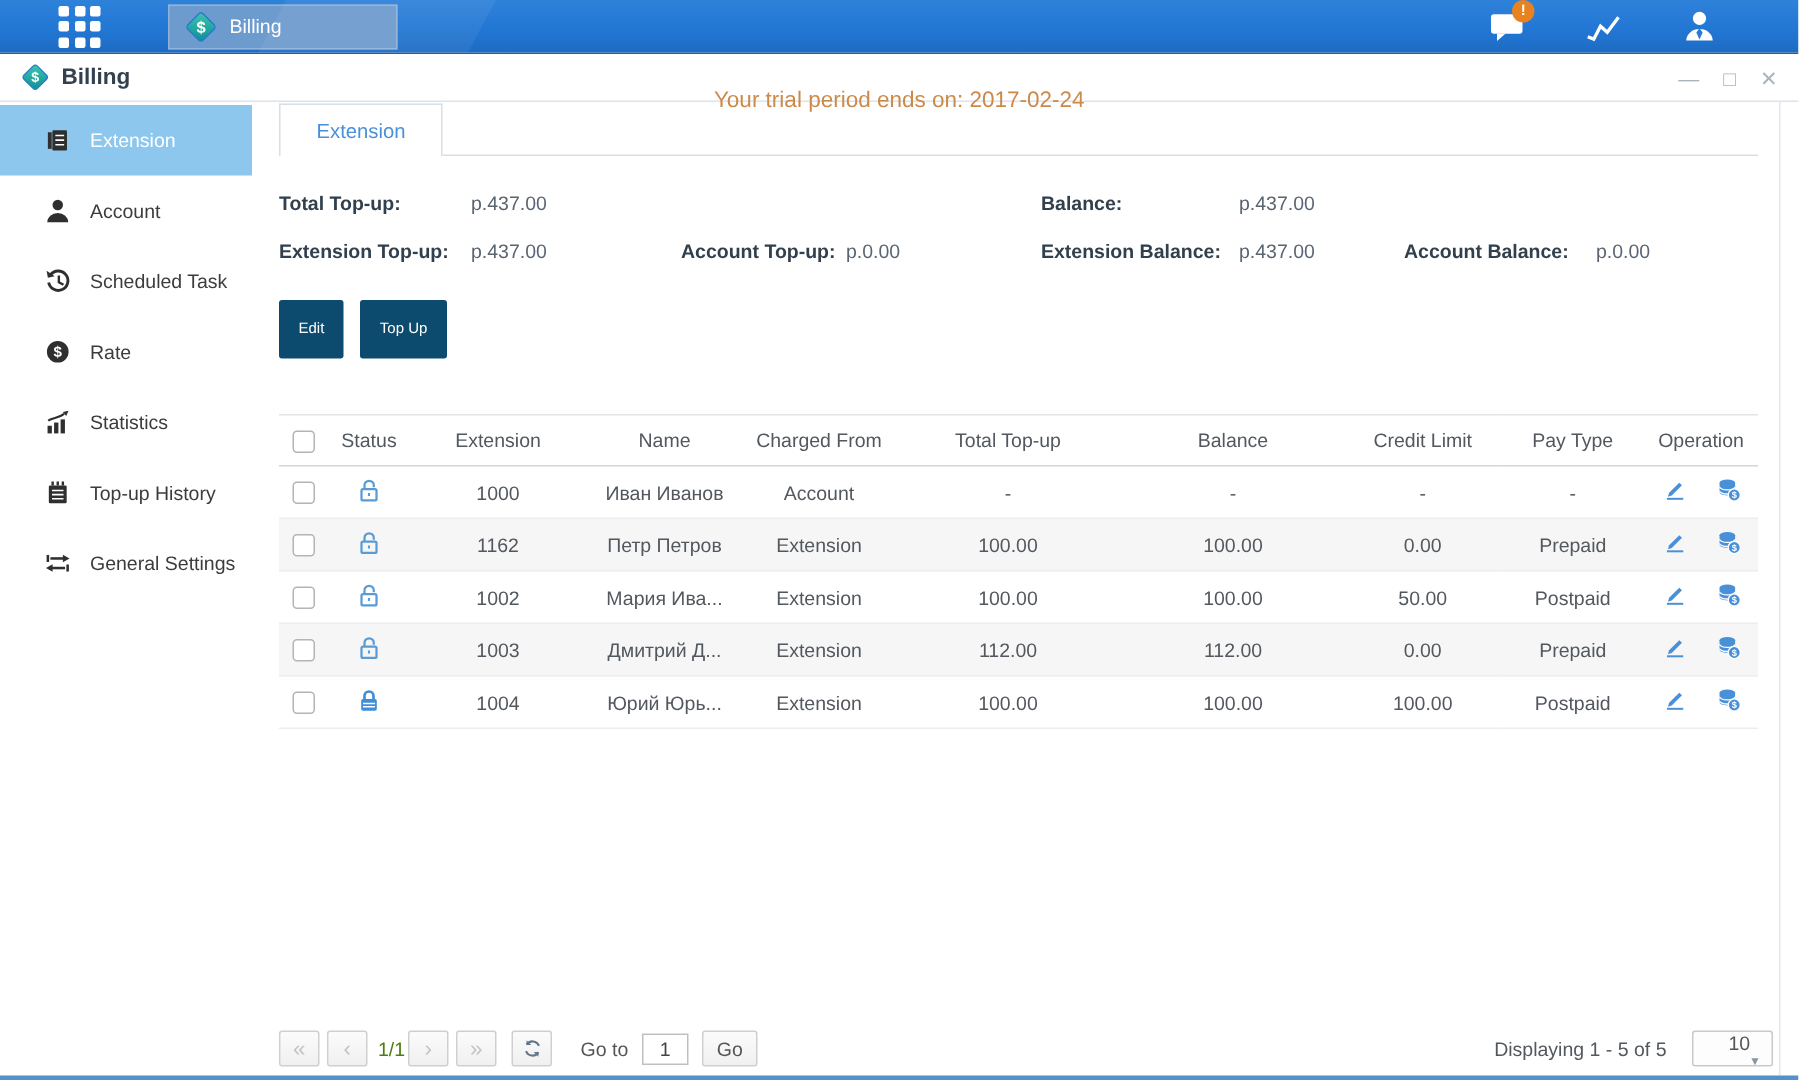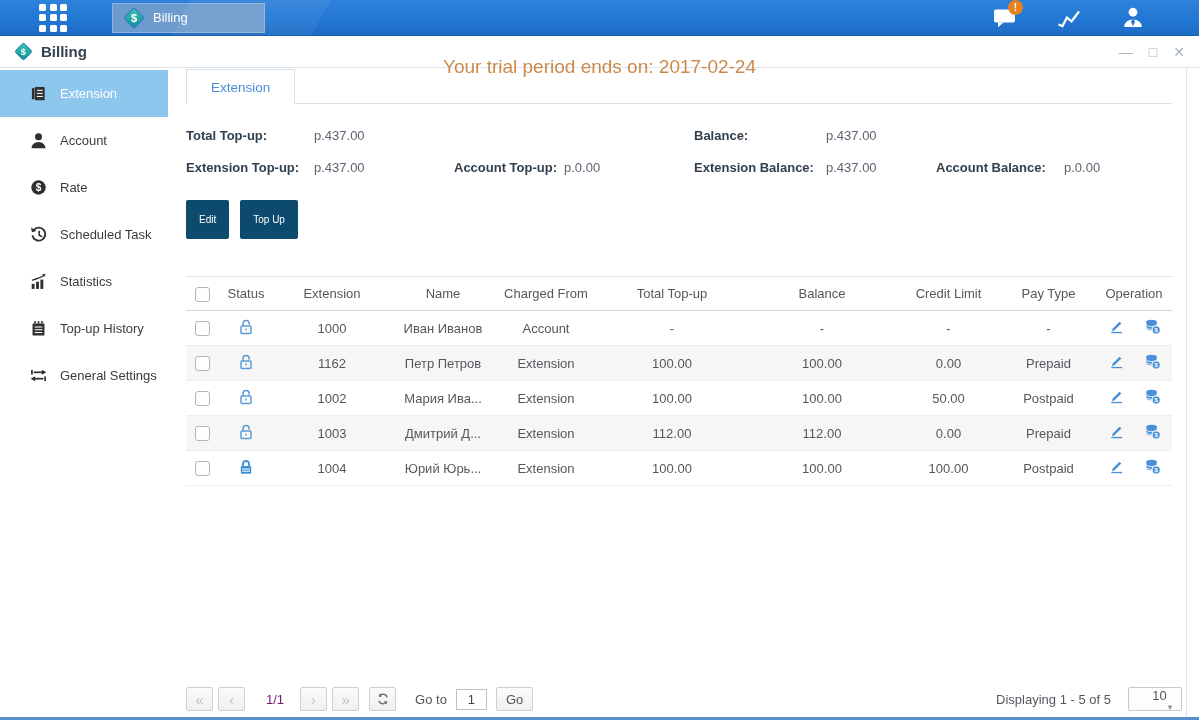--- a/index.html
+++ b/index.html
@@ -26,21 +26,21 @@
   .badge { position:absolute; top:-5px; right:-4px; width:15px; height:15px; border-radius:50%;
     background:#e8821e; color:#fff; font-size:10px; font-weight:bold; display:flex;
     align-items:center; justify-content:center; }
 
   
   .windowbar { height:32px; flex:0 0 32px; background:#fff; border-bottom:1px solid #dbe3ec;
     display:flex; align-items:center; padding:0 14px; position:relative; }
   .windowbar .dicon { width:19px; height:19px; }
   .win-title { font-size:15px; font-weight:bold; color:#33404e; margin-left:8px; }
   .trial { position:absolute; left:0; right:0; text-align:center; color:#cc8a4a;
-    font-size:19px; pointer-events:none;margin-top:30px; }
+    font-size:15px; pointer-events:none;margin-top:30px; }
   .win-controls { margin-left:auto; display:flex; align-items:center; gap:16px;
     color:#a8b4bf; font-size:14px; }
   .win-controls span { cursor:pointer; line-height:1; }
 
   
   .app-body { flex:1; display:flex; min-height:0; }
   .sidebar { width:168px; flex:0 0 168px; background:#fff; padding-top:2px; }
   .side-item { height:47px; display:flex; align-items:center; padding-left:30px;
     color:#3c3c3c; cursor:pointer; }
   .side-item .sic { width:17px; height:17px; margin-right:13px; color:#2f2f2f; flex:0 0 17px; }
@@ -80,21 +80,21 @@
 
   
   .pagination { position:absolute; left:18px; right:4px; bottom:9px; display:flex;
     align-items:center; color:#555; }
   .pbtn { width:27px; height:24px; border:1px solid #cfcfcf; border-radius:2px;
     background:linear-gradient(#fbfbfb,#f0f0f0); display:flex; align-items:center;
     justify-content:center; color:#c3c3c3; font-size:15px; margin-right:5px; cursor:pointer;
     line-height:1; }
   .pbtn.ref { color:#64778a; margin-left:5px; }
   .pbtn.ref svg { width:14px; height:14px; }
-  .pageind { margin:0 16px; color:#701a75; }
+  .pageind { margin:0 2px; color:#4d7c0f; }
   .goto-lbl { margin:0 9px 0 14px; }
   .goto-input { width:31px; height:21px; border:1px solid #c0c0c0; text-align:center;
     font-size:13px; font-family:inherit; color:#444; }
   .gobtn { margin-left:9px; height:24px; padding:0 9px; border:1px solid #cfcfcf;
     border-radius:2px; background:linear-gradient(#fbfbfb,#f0f0f0); color:#555;
     font-size:13px; font-family:inherit; cursor:pointer; }
   .pag-right { margin-left:auto; display:flex; align-items:center; }
   .displaying { margin-right:17px; color:#53585e; }
   .pagesize { width:54px; height:24px; border:1px solid #c9c9c9; border-radius:2px;
     background:#fdfdfd; display:flex; align-items:center; cursor:pointer;flex-direction:column; }
@@ -268,29 +268,29 @@
         <span>Extension</span>
       </div>
       <div class="side-item">
         <svg class="sic">
             <use href="#ic-person"></use>
           </svg>
         <span>Account</span>
       </div>
       <div class="side-item">
         <svg class="sic">
+            <use href="#ic-clock-history"></use>
+          </svg>
+        <span>Scheduled Task</span>
+      </div>
+      <div class="side-item">
+        <svg class="sic">
             <use href="#ic-dollar-circle"></use>
           </svg>
         <span>Rate</span>
-      </div>
-      <div class="side-item">
-        <svg class="sic">
-            <use href="#ic-clock-history"></use>
-          </svg>
-        <span>Scheduled Task</span>
       </div>
       <div class="side-item">
         <svg class="sic">
             <use href="#ic-stats"></use>
           </svg>
         <span>Statistics</span>
       </div>
       <div class="side-item">
         <svg class="sic">
             <use href="#ic-notepad"></use>

